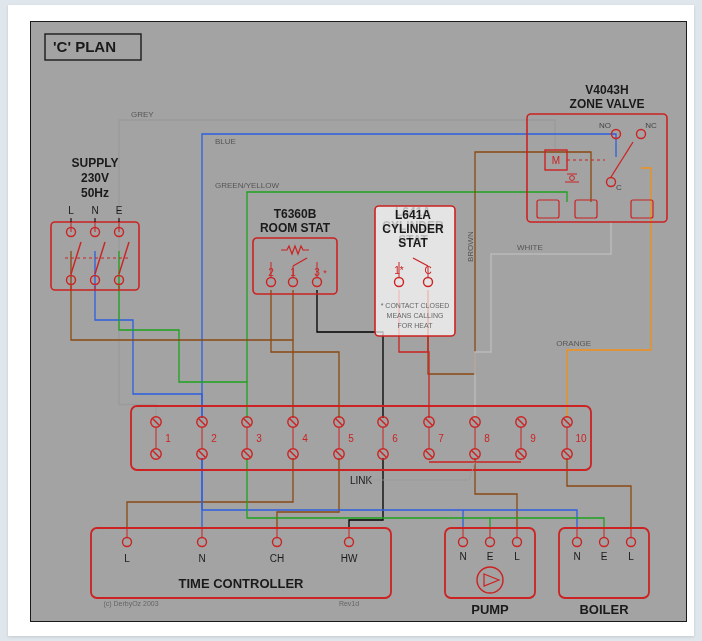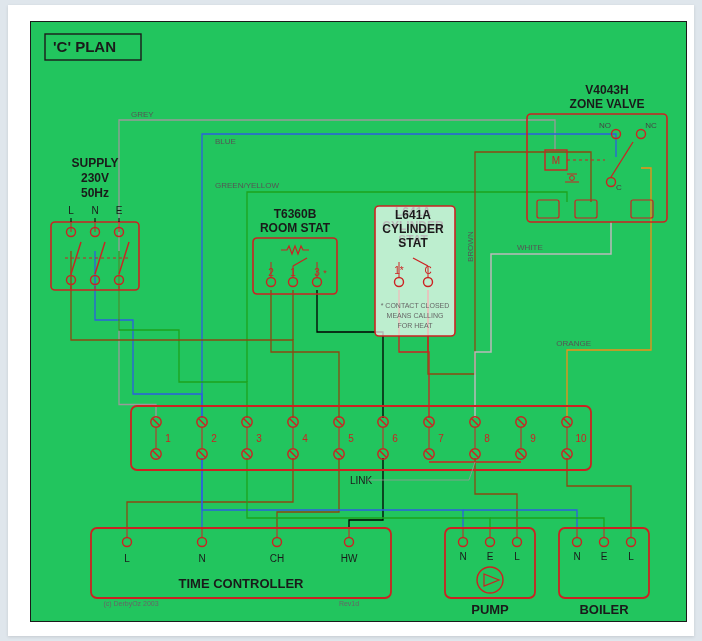--- a/index.html
+++ b/index.html
@@ -24,21 +24,21 @@
     background: #ffffff;
     box-shadow: 0 1px 3px rgba(0,0,0,0.12);
   }
   .frame {
     position: absolute;
     left: 22px;
     top: 16px;
     width: 657px;
     height: 601px;
     border: 1.4px solid #1a1a1a;
-    background: #22c55e;
+    background: #a3a3a3;
     box-sizing: border-box;
   }
   svg { position: absolute; left: 0; top: 0; }
   text {
     font-family: Arial, Helvetica, sans-serif;
     fill: #1a1a1a;
   }
   .lbl-title { font-size: 15px; font-weight: 600; }
   .lbl-block { font-size: 12px; font-weight: 600; text-anchor: middle; }
   .lbl-small { font-size: 10px; text-anchor: middle; }

